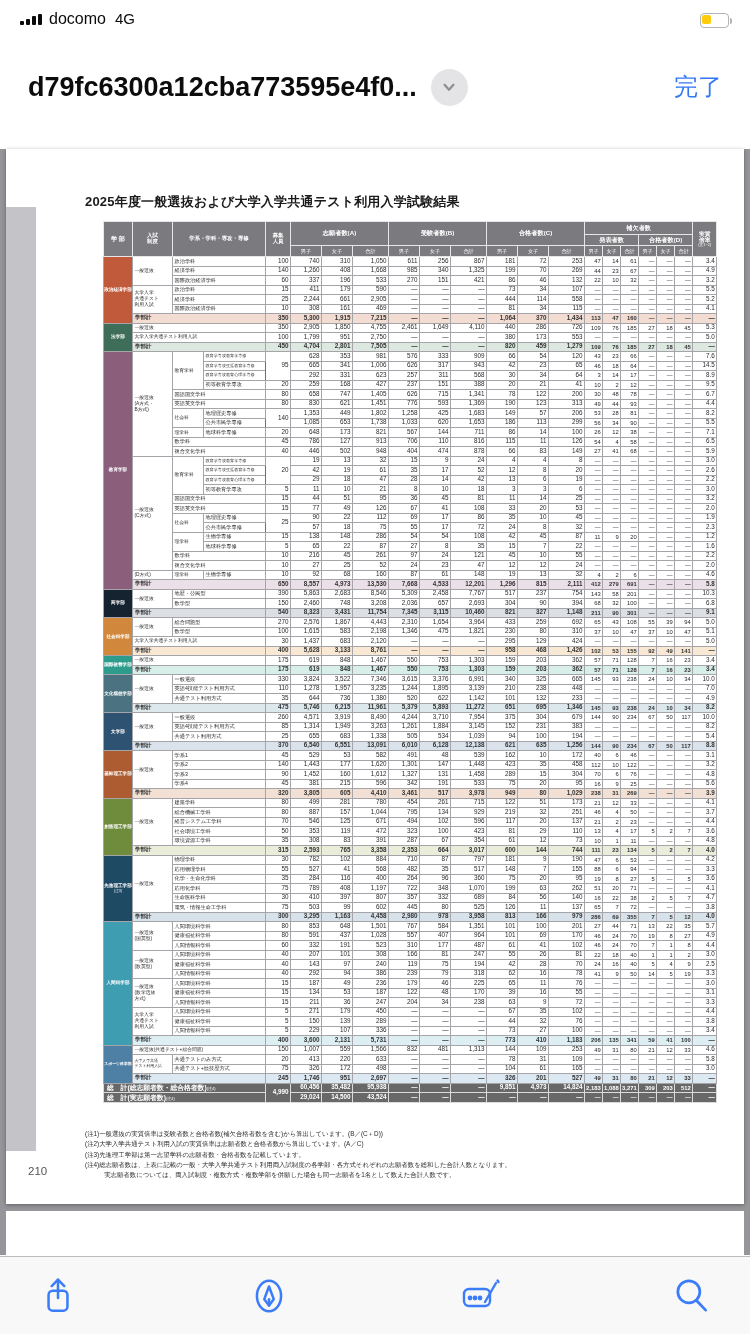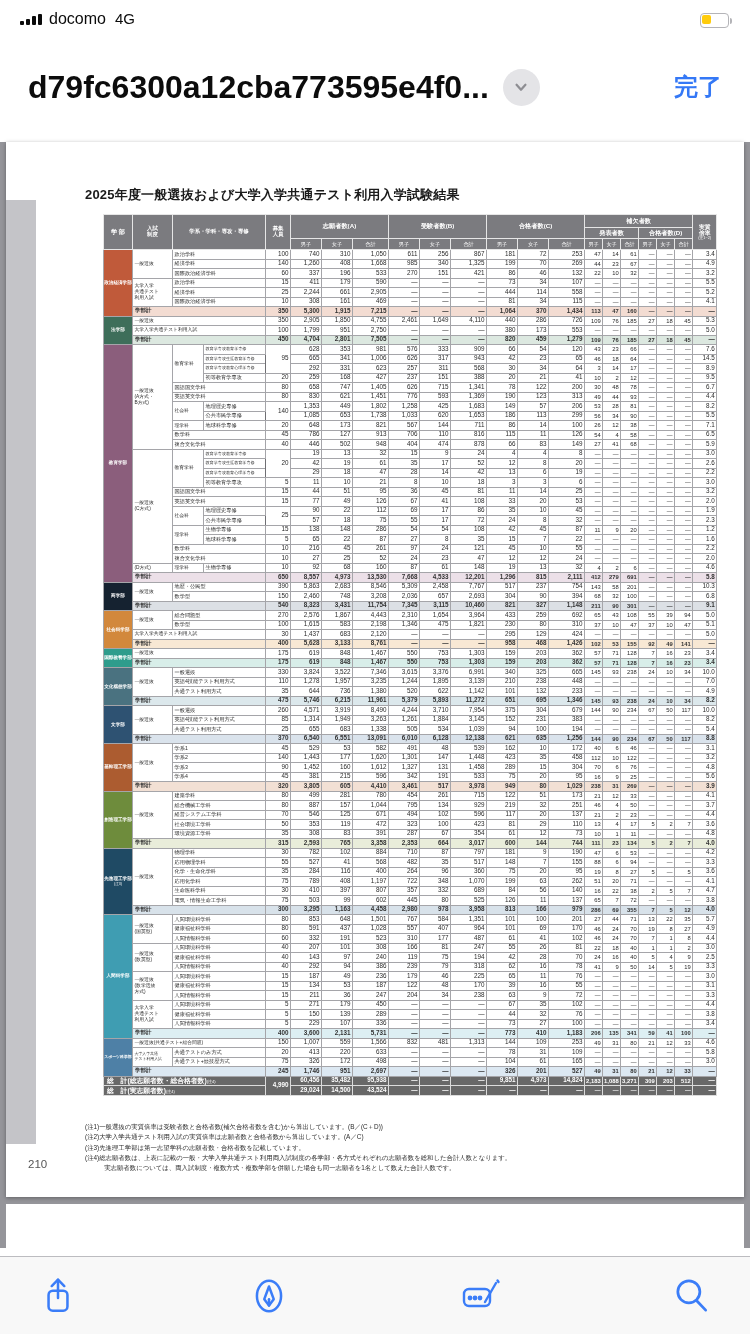--- a/index.html
+++ b/index.html
@@ -16,27 +16,27 @@
   .network { font-size:15px; color:#0b0b0b; line-height:13px; margin-left:2px; }
   .sb-time { position:absolute; left:0; right:0; top:10px; text-align:center; font-size:17px; font-weight:700; color:#0b0b0b; }
   .sb-batt { position:absolute; right:16px; top:13px; width:34px; height:15px; }
   .batt-body { position:absolute; left:0; top:0; width:29px; height:15px; border:1px solid #b4b4b8; border-radius:4px; }
   .batt-fill { position:absolute; left:2px; top:2px; width:9px; height:9px; background:#ffcc0c; border-radius:2px; height:9px; }
   .batt-nub { position:absolute; right:2px; top:5px; width:2.5px; height:6px; background:#b4b4b8; border-radius:0 2px 2px 0; }
 
   
   #title-bar { position:absolute; top:44px; left:0; width:750px; height:106px; background:#fff;
     display:flex; align-items:center; padding:0 28px 20px 28px; }
-  .filename { font-size:32px; font-weight:700; color:#0c0c0c; max-width:540px; white-space:nowrap; overflow:hidden; }
+  .filename { font-size:27px; font-weight:700; color:#0c0c0c; max-width:540px; white-space:nowrap; overflow:hidden; }
   .chev-btn { width:37px; height:37px; border-radius:50%; background:#e4e4e7; margin-left:14px;
     display:flex; align-items:center; justify-content:center; flex:none; }
-  .done-btn { margin-left:auto; font-size:24px; color:#3478f6; font-weight:700; }
+  .done-btn { margin-left:auto; font-size:24px; color:#3478f6; font-weight:400; }
 
   
-  #content { position:absolute; top:142px; left:0; width:750px; height:1106px; background:#95959a; }
+  #content { position:absolute; top:149px; left:0; width:750px; height:1106px; background:#95959a; }
   #page1 { position:absolute; left:6px; top:0; width:738px; height:1055px; background:#fff;
     box-shadow:0 1px 4px rgba(0,0,0,.35); }
   #sliver { position:absolute; left:6px; top:58px; width:30px; height:944px; background:#c4c4c8; }
   #page2 { position:absolute; left:6px; top:1062px; width:738px; height:44px; background:#fff; }
 
   .doc-title { position:absolute; left:79px; top:44px; font-size:13px; font-weight:700; color:#1a1a1a; letter-spacing:.2px; }
   #t-wrap { position:absolute; left:97px; top:72px; }
 
   table { border-collapse:collapse; table-layout:fixed; width:613px; border:1px solid #55555a; }
   td,th { border:0.5px solid #a5a5a9; overflow:hidden; white-space:nowrap; padding:0; vertical-align:middle; }

